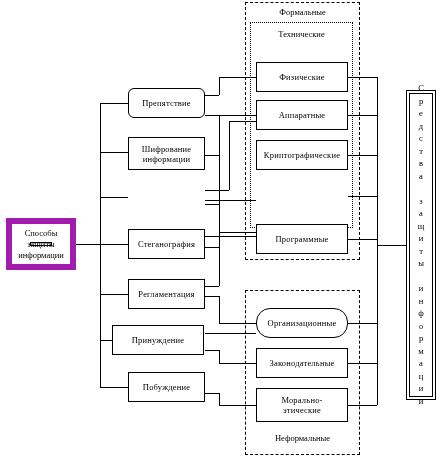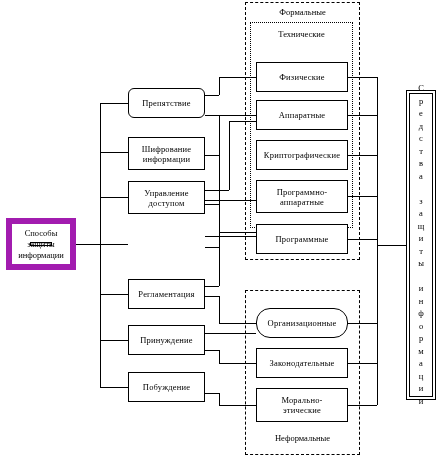--- a/index.html
+++ b/index.html
@@ -120,27 +120,27 @@
   <div class="h" style="left:100px;top:294px;width:28px;"></div>
   <div class="h" style="left:100px;top:340px;width:28px;"></div>
   <div class="h" style="left:100px;top:387px;width:28px;"></div>
 
   <div class="node" style="left:128px;top:88px;width:77px;height:30px;border-radius:6px;">
     <span>Препятствие</span>
   </div>
   <div class="node two-line" style="left:128px;top:137px;width:77px;height:33px;">
     <span>Шифрование информации</span>
   </div>
-  <div class="node two-line" style="left:128px;top:181px;width:77px;height:33px;">
-    <span>Управление доступом</span>
+  <div class="node" style="left:128px;top:229px;width:77px;height:30px;">
+    <span>Стеганография</span>
   </div>
   <div class="node" style="left:128px;top:279px;width:77px;height:30px;">
     <span>Регламентация</span>
   </div>
-  <div class="node" style="left:128px;top:325px;width:77px;height:30px;">
+  <div class="node" style="left:112px;top:325px;width:92px;height:30px;">
     <span>Принуждение</span>
   </div>
   <div class="node" style="left:128px;top:372px;width:77px;height:30px;">
     <span>Побуждение</span>
   </div>
 
   <div class="h" style="left:205px;top:95px;width:14px;"></div>
   <div class="v" style="left:219px;top:77px;height:18px;"></div>
   <div class="h" style="left:219px;top:77px;width:37px;"></div>
 
@@ -177,24 +177,20 @@
   <div class="h" style="left:219px;top:405px;width:37px;"></div>
 
   <div class="node" style="left:256px;top:62px;width:92px;height:30px;">
     <span>Физические</span>
   </div>
   <div class="node" style="left:256px;top:100px;width:92px;height:30px;">
     <span>Аппаратные</span>
   </div>
   <div class="node" style="left:256px;top:140px;width:92px;height:30px;">
     <span>Криптографические</span>
-  </div>
-  <div class="node two-line" style="left:256px;top:180px;width:92px;height:33px;flex-direction:column;">
-    <span>Программно-</span>
-    <span>аппаратные</span>
   </div>
   <div class="node" style="left:256px;top:224px;width:92px;height:30px;">
     <span>Программные</span>
   </div>
   <div class="node" style="left:256px;top:308px;width:92px;height:30px;border-radius:14px;">
     <span>Организационные</span>
   </div>
   <div class="node" style="left:256px;top:348px;width:92px;height:30px;">
     <span>Законодательные</span>
   </div>

